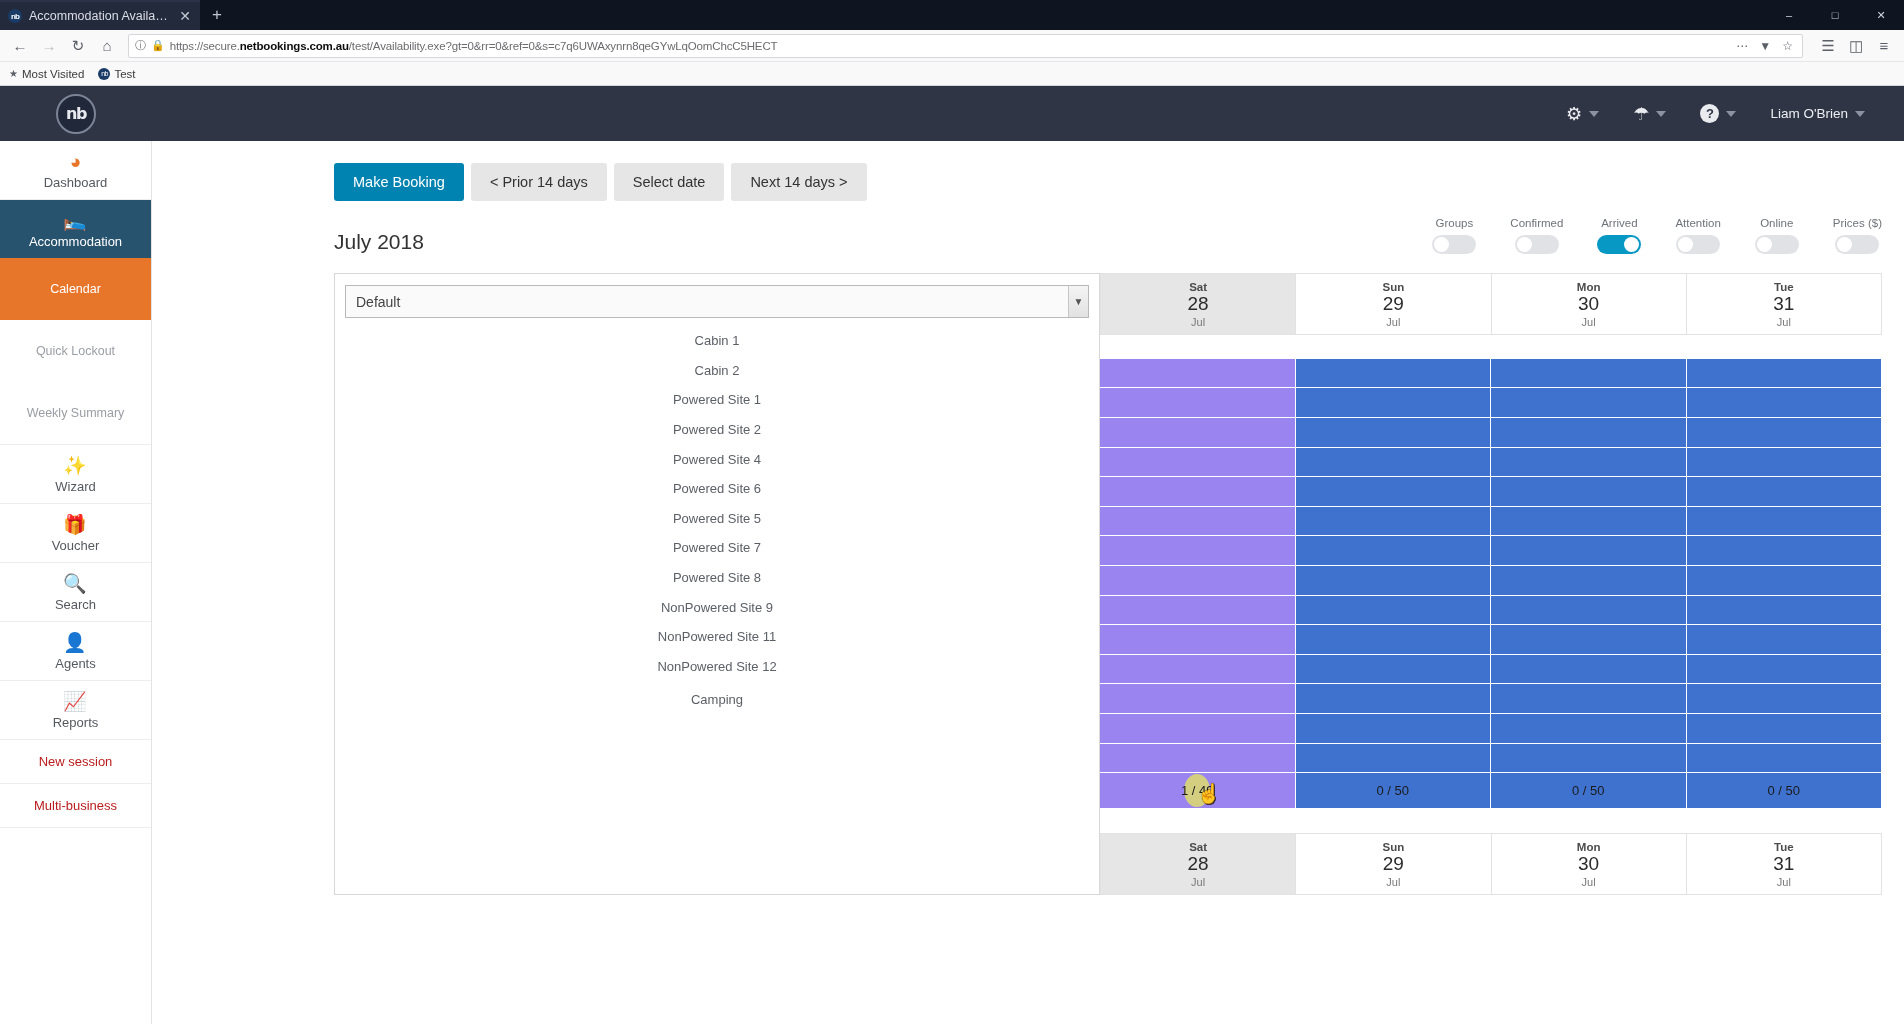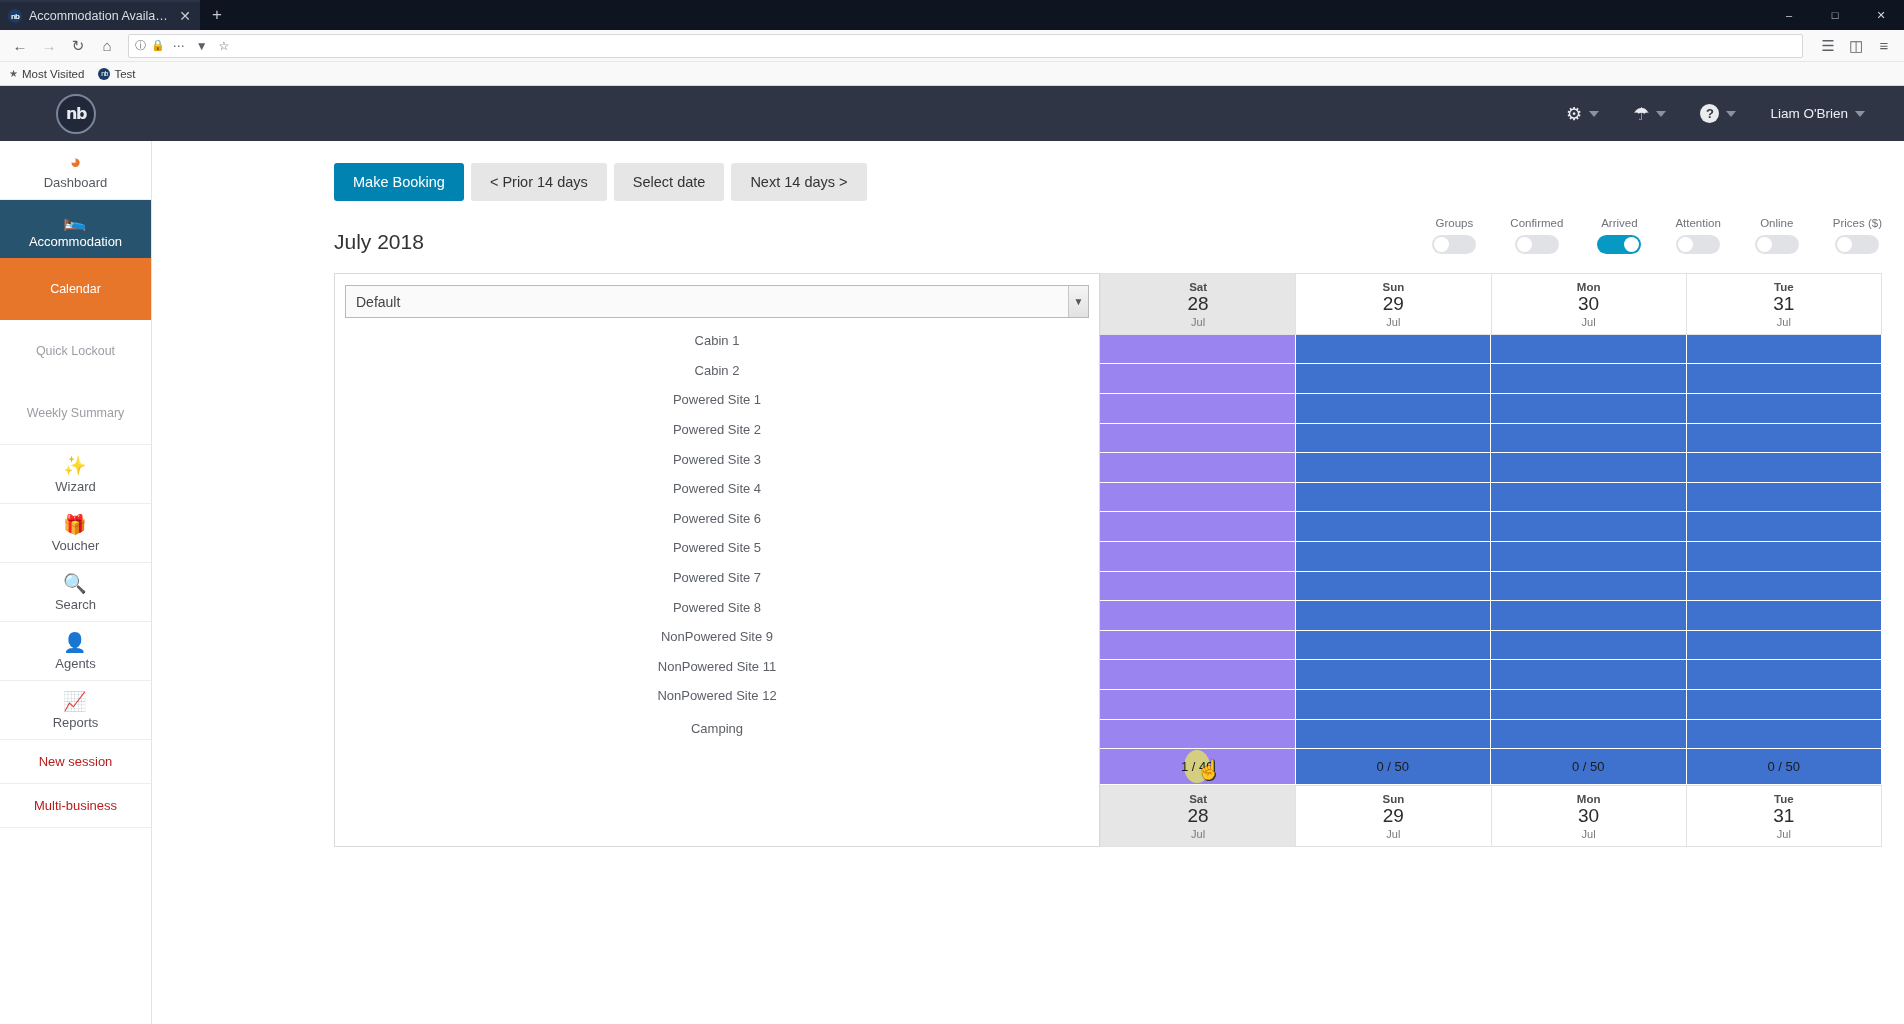--- a/index.html
+++ b/index.html
@@ -174,21 +174,21 @@
     display: flex; align-items: center; justify-content: center;
     font-size: 10px; color: #555;
   }
   .roomlist { padding-top: 8px; }
   .roomrow {
     height: 29.6px; display: flex; align-items: center; justify-content: center;
     font-size: 13px; color: #5b5f66;
   }
   .roomrow.camping { height: 36px; }
 
-  .cal { flex: 1; display: flex; flex-direction: column; min-width: 0; }
+  .cal { flex: 1; display: flex; flex-direction: column; min-width: 0; gap: 24px; }
   .cal-head, .cal-foot { display: flex; }
   .cal-head .dcell, .cal-foot .dcell {
     flex: 1; text-align: center; padding: 7px 0 6px; border: 1px solid #e2e2e2;
     border-left: none; background: #fff;
   }
   .cal-head .dcell:first-child, .cal-foot .dcell:first-child { border-left: 1px solid #e2e2e2; }
   .dcell.weekend { background: #e6e6e6; }
   .dow { font-size: 11.5px; font-weight: bold; color: #4c4c4c; }
   .dnum { font-size: 19px; color: #2c2c2c; line-height: 1.2; }
   .dmon { font-size: 11px; color: #797979; }
@@ -235,20 +235,21 @@
   </div>
 
   <div class="navbar">
     <div class="navbtn">←</div>
     <div class="navbtn dim">→</div>
     <div class="navbtn">↻</div>
     <div class="navbtn">⌂</div>
     <div class="urlbar">
       <span class="url-info">ⓘ</span>
       <span class="lock">🔒</span>
+      <span class="url-text"><span>https://secure.</span><b>netbookings.com.au</b><span>/test/Availability.exe?gt=0&amp;rr=0&amp;ref=0&amp;s=c7q6UWAxynrn8qeGYwLqOomChcC5HECT</span></span>
       <span class="urlicon">⋯</span>
       <span class="urlicon">▼</span>
       <span class="urlicon">☆</span>
     </div>
     <div class="rightnav">
       <div class="navbtn">☰</div>
       <div class="navbtn">◫</div>
       <div class="navbtn">≡</div>
     </div>
   </div>
@@ -385,21 +386,20 @@
           <div class="left-panel">
             <div class="select-box">
               <span>Default</span>
               <span class="arrow">▼</span>
             </div>
             <div class="roomlist" id="roomlist">
                 <div class="roomrow">Cabin 1</div>
                 <div class="roomrow">Cabin 2</div>
                 <div class="roomrow">Powered Site 1</div>
                 <div class="roomrow">Powered Site 2</div>
-                <div class="roomrow">Powered Site 3</div>
                 <div class="roomrow">Powered Site 4</div>
                 <div class="roomrow">Powered Site 6</div>
                 <div class="roomrow">Powered Site 5</div>
                 <div class="roomrow">Powered Site 7</div>
                 <div class="roomrow">Powered Site 8</div>
                 <div class="roomrow">NonPowered Site 9</div>
                 <div class="roomrow">NonPowered Site 11</div>
                 <div class="roomrow">NonPowered Site 12</div>
                 <div class="roomrow camping">Camping</div>
               </div>

